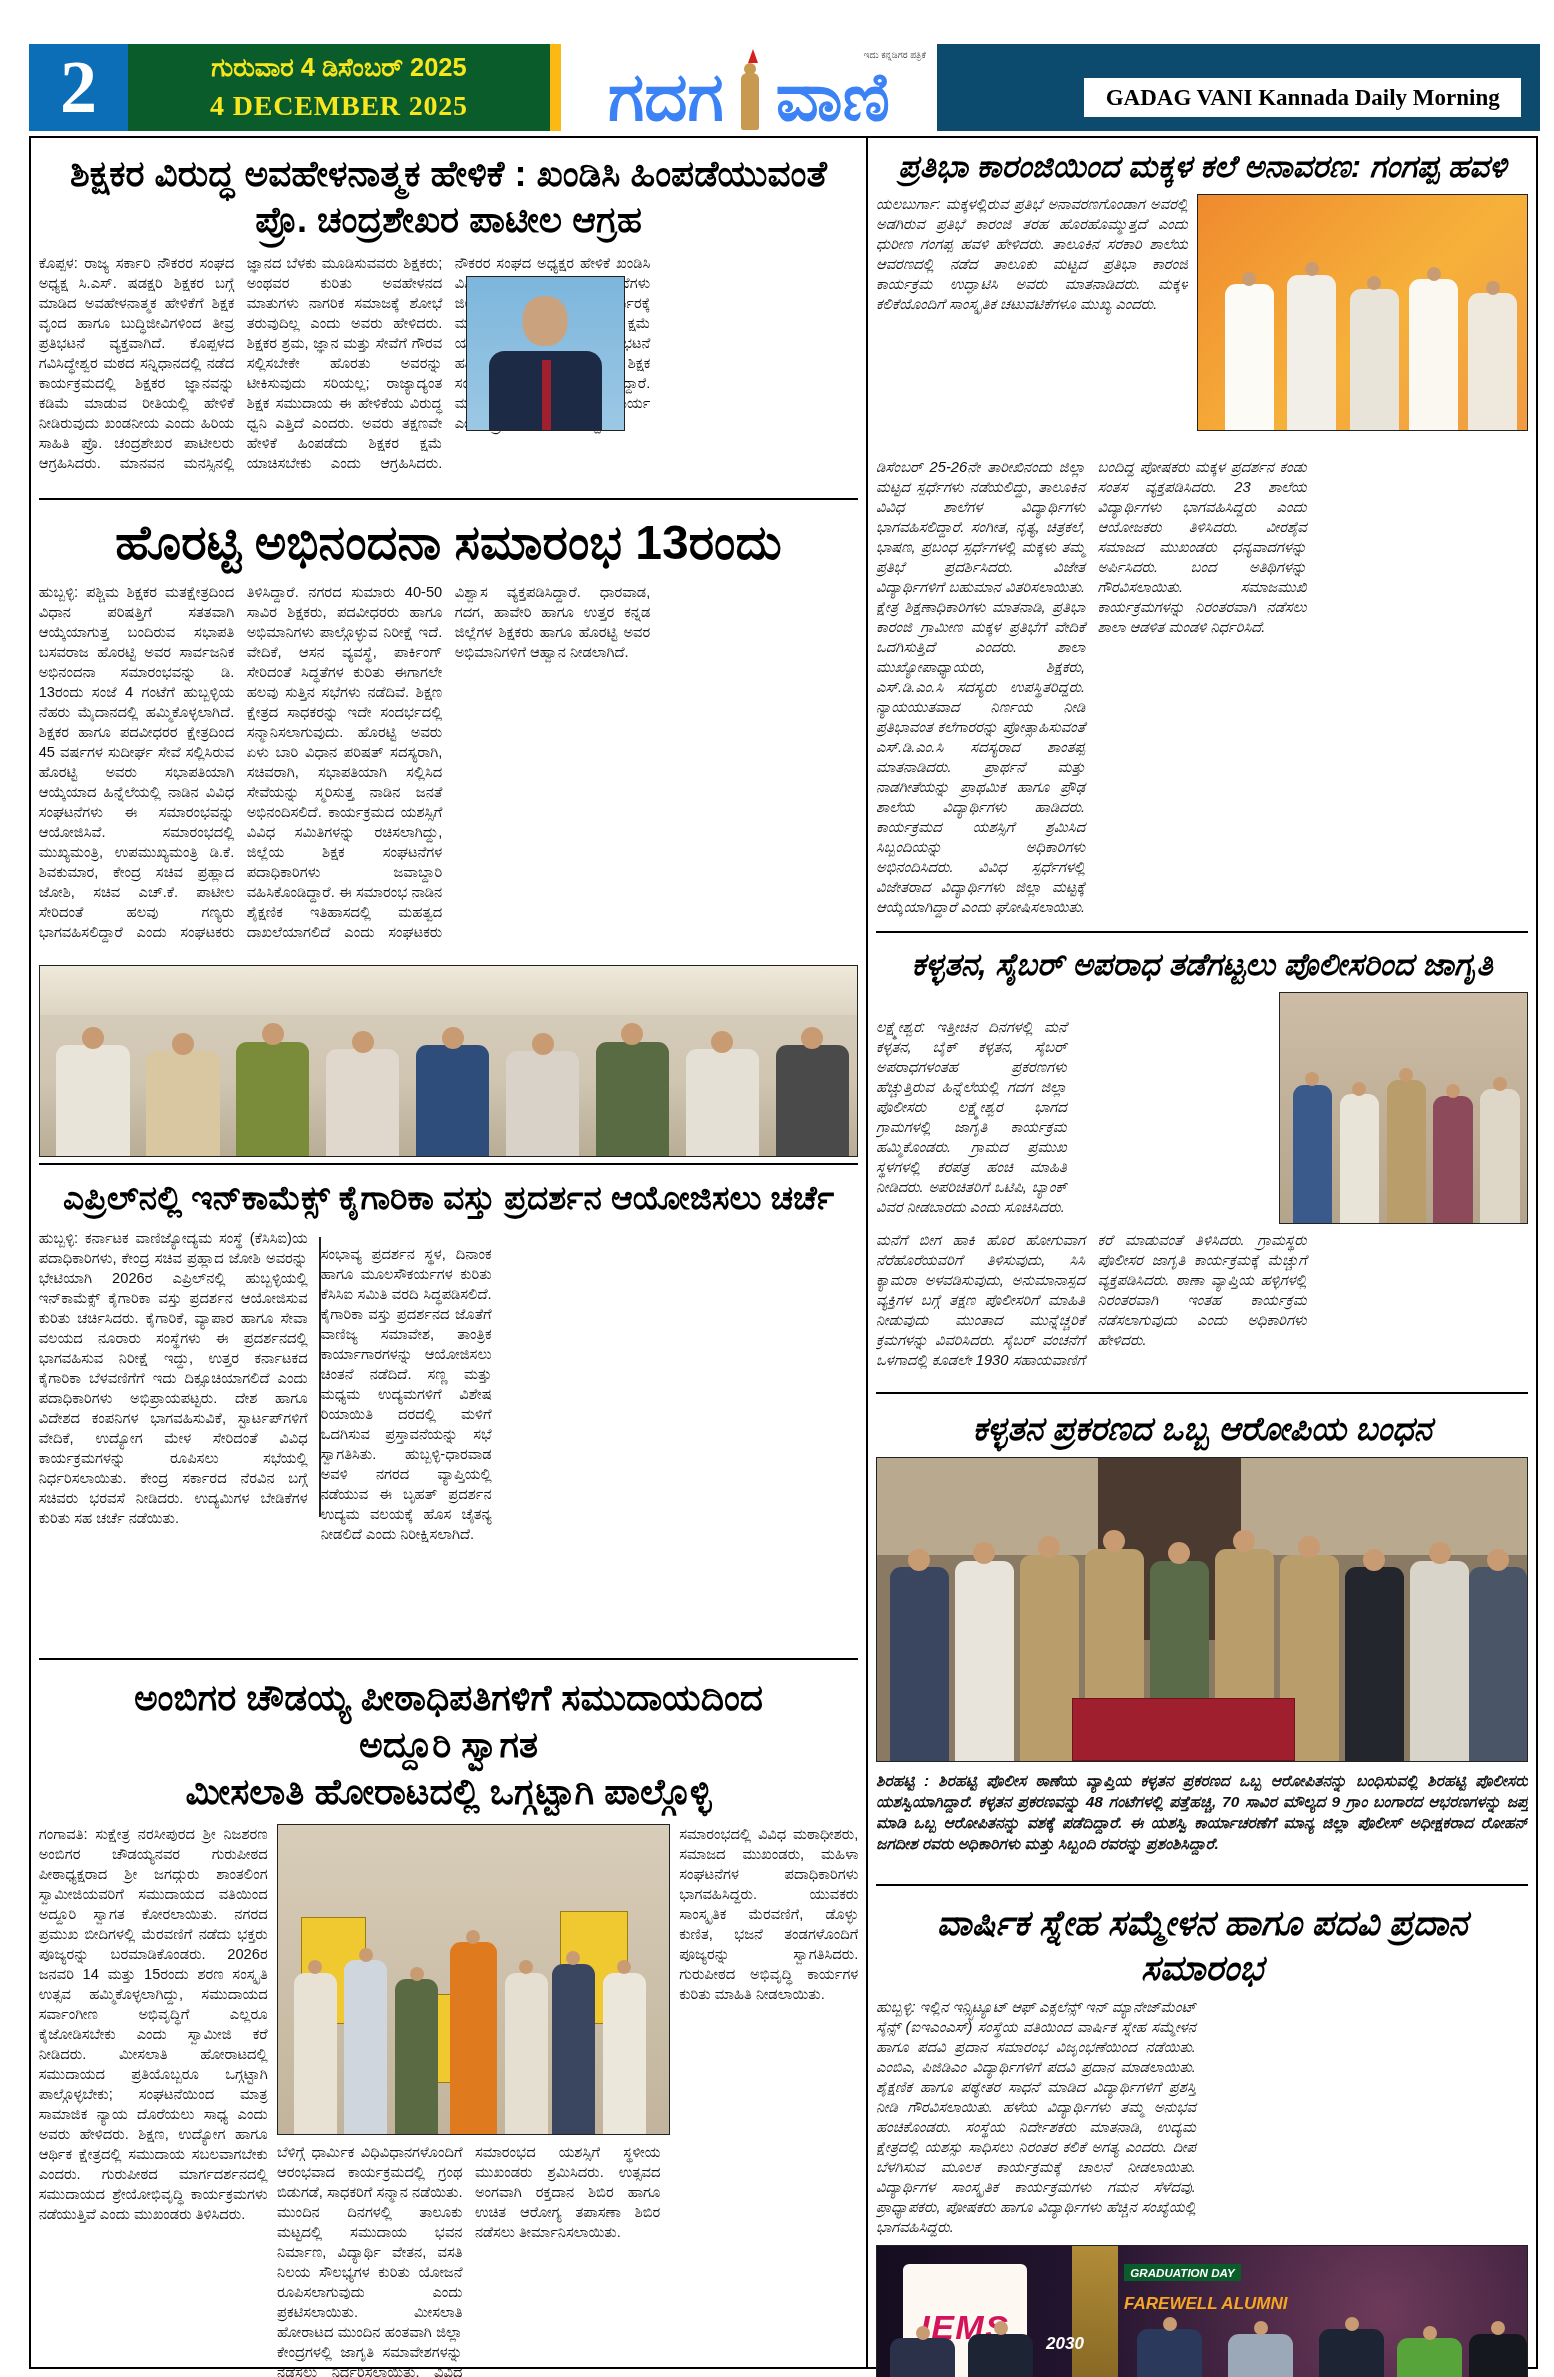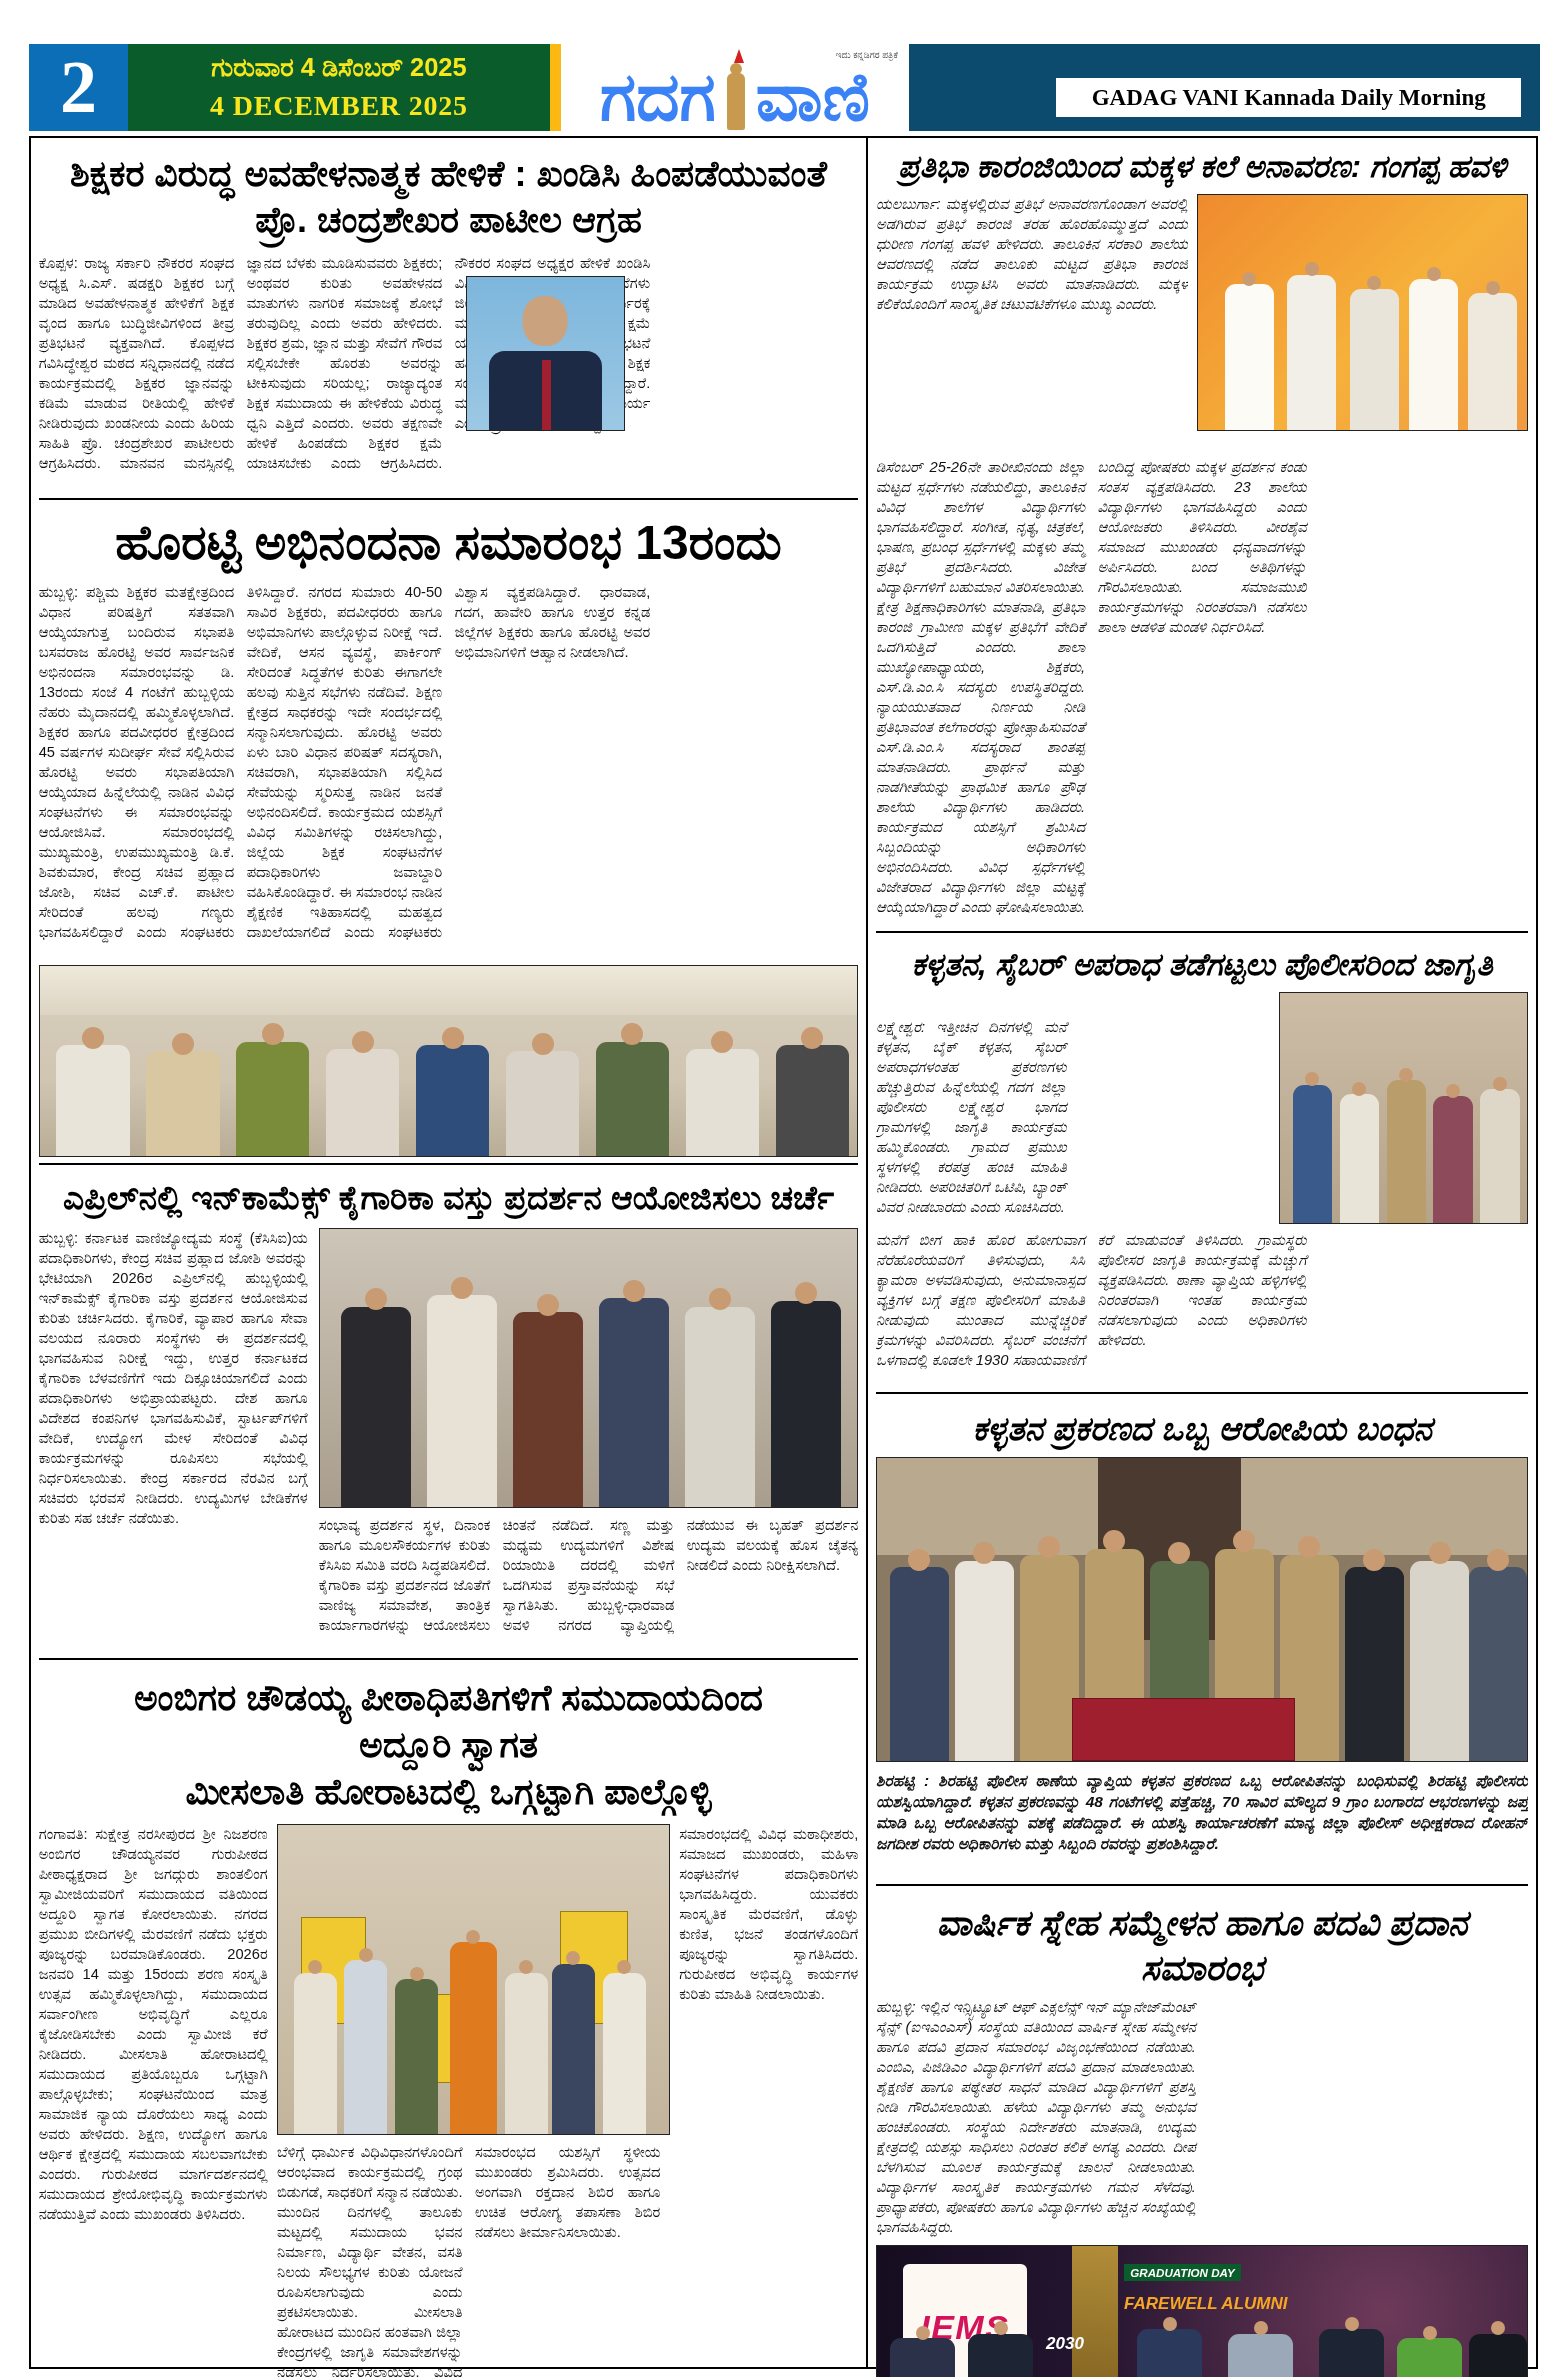--- a/index.html
+++ b/index.html
@@ -6,21 +6,21 @@
   .sheet{position:relative;width:1555px;height:2377px;background:#fff;overflow:hidden;
          font-family:"Liberation Sans",sans-serif;color:#111;}
   
   .hdr{position:absolute;left:29px;top:44px;width:1511px;height:87px;display:flex;}
   .pg{width:99px;background:#0d6eb8;color:#fff;display:flex;align-items:center;justify-content:center;
       font-family:"Liberation Serif",serif;font-weight:bold;font-size:74px;}
   .dt{width:422px;background:#0a5c2a;color:#f8e71c;display:flex;flex-direction:column;align-items:center;justify-content:center;gap:6.2px;}
   .dt .k{font-size:25.5px;font-weight:bold;}
   .dt .e{font-size:28px;font-weight:bold;font-family:"Liberation Serif",serif;letter-spacing:0.8px;}
   .ysliver{width:11px;background:#fdb913;}
-  .logo{width:348px;position:relative;display:flex;align-items:flex-end;justify-content:center;gap:3px;padding-bottom:1.5px;background:#fff;}
+  .logo{width:376px;position:relative;display:flex;align-items:flex-end;justify-content:center;gap:9px;padding-bottom:1.5px;background:#fff;}
   .logo .w{font-size:67px;font-weight:bold;color:#3b82f6;line-height:.95;font-family:"Liberation Serif",serif;}
   .tg{position:absolute;top:6.2px;right:11px;font-size:9.3px;color:#444;}
   .statue{width:34px;height:81px;position:relative;flex:0 0 auto;}
   .statue .bodyg{position:absolute;bottom:0;left:7.7px;width:18.6px;height:57px;background:#c89a4f;border-radius:6.2px 6.2px 2.3px 2.3px;}
   .statue .headg{position:absolute;top:14px;left:11px;width:12.4px;height:12.4px;border-radius:50%;background:#c89a4f;}
   .statue .flag{position:absolute;top:0;left:15.5px;width:0;height:0;border-left:5.4px solid transparent;border-right:5.4px solid transparent;border-bottom:14px solid #d42020;}
   .yr{flex:1;background:#0c4a6e;position:relative;}
   .gv{position:absolute;left:147px;right:18.6px;top:34px;height:39px;background:#fff;display:flex;align-items:center;justify-content:center;
       font-family:"Liberation Serif",serif;font-weight:bold;font-size:23px;color:#000;}
   
@@ -51,21 +51,21 @@
   .tie{position:absolute;bottom:0;left:48%;width:8.5px;height:46%;background:#a02030;}
   
   .a2h{font-size:48px;padding:6.2px 7.7px 0;}
   .a2b{height:378px;margin-top:7.7px;}
   .a2photo{height:192px;margin:4.6px 0 1.5px;background:linear-gradient(#d9d0bf 0%,#cfc5b1 60%,#b9ad96 100%);}
   .a2photo::before{content:'';position:absolute;top:0;left:0;right:0;height:26%;background:linear-gradient(#efe9db,#ddd4c2);}
   
   .a3h{font-size:33px;padding:6.2px 15.5px 0;}
   .a3wrap{display:flex;gap:11px;height:424px;margin-top:7.7px;}
   .a3left{width:269px;}
-  .a3right{flex:1;display:flex;flex-direction:column;}
+  .a3right{flex:1;display:flex;flex-direction:row;margin-top:9px;}
   .a3photo{height:280px;background:linear-gradient(#cdc5b8,#a99e8d);}
   .a3bot{flex:1;margin-top:7.7px;}
   
   .a4h{font-size:36px;padding:9.3px 46px 0;}
   .a4wrap{display:flex;gap:9.3px;height:602px;margin-top:7.7px;}
   .a4left{width:229px;}
   .a4right{flex:1;display:flex;flex-direction:column;}
   .a4top{display:flex;gap:9.3px;height:311px;}
   .a4photo{width:393px;background:linear-gradient(#d8cdb9,#c2b49c);}
   .a4side{flex:1;}

